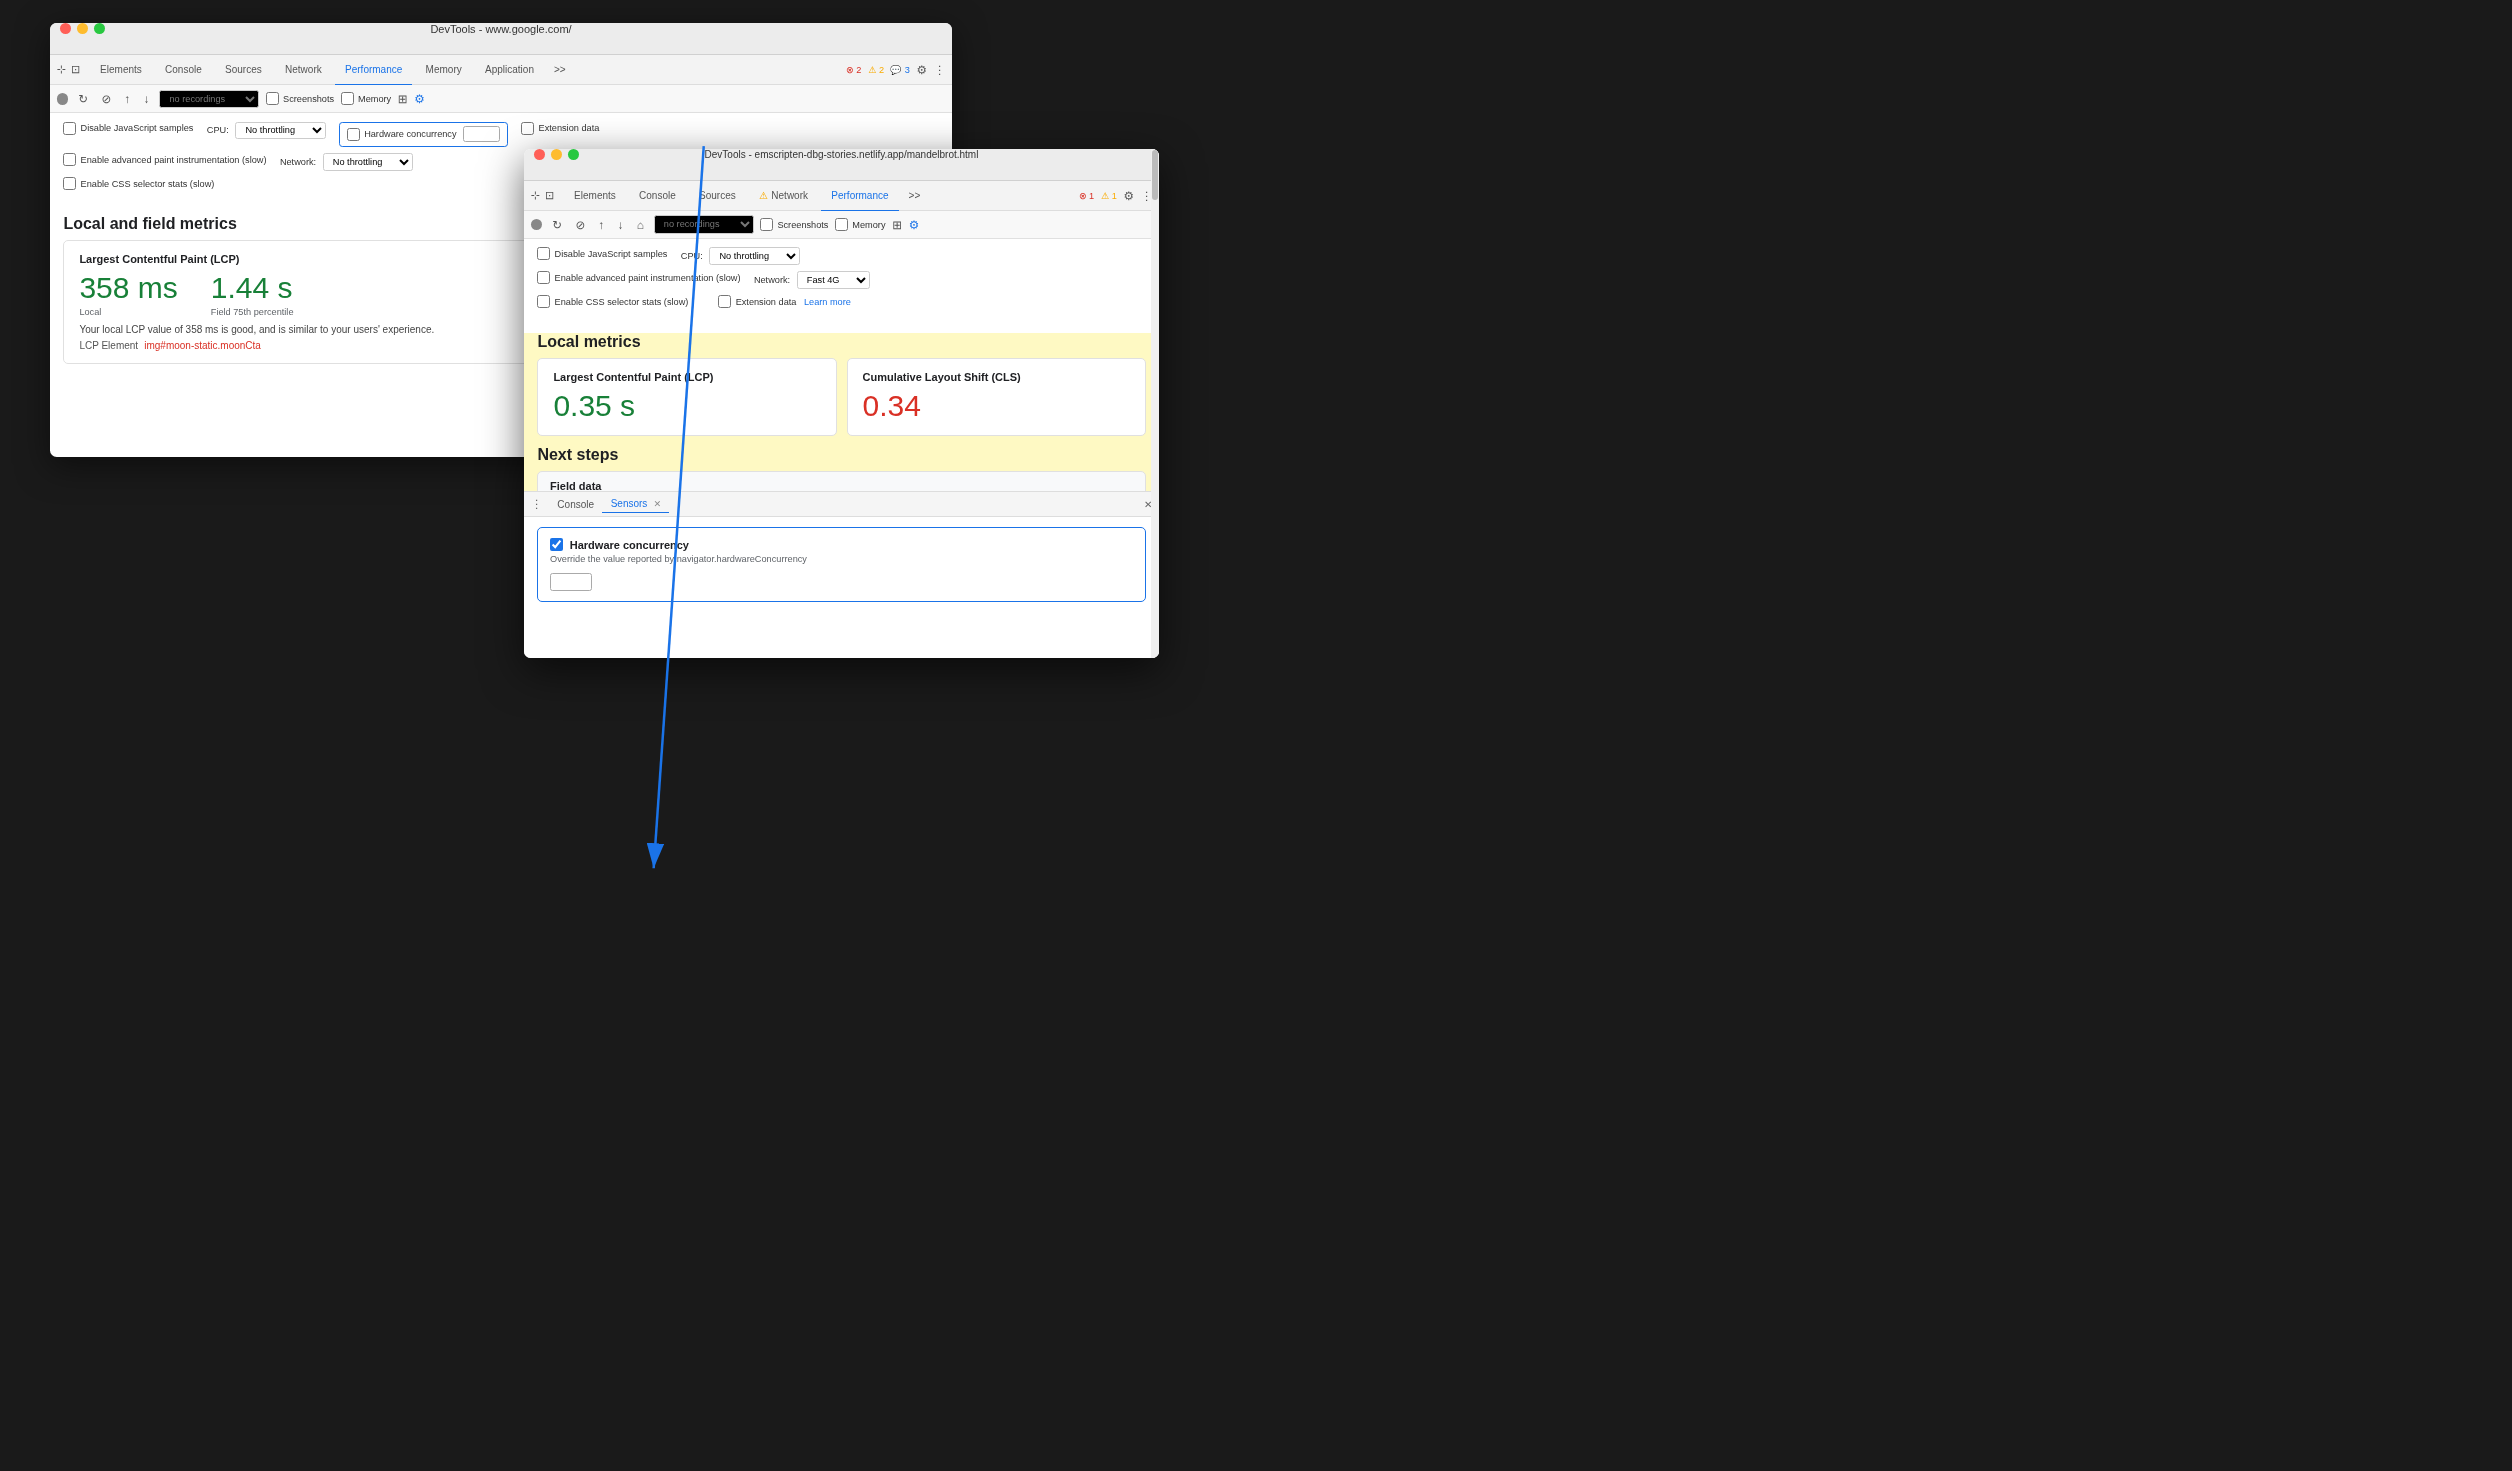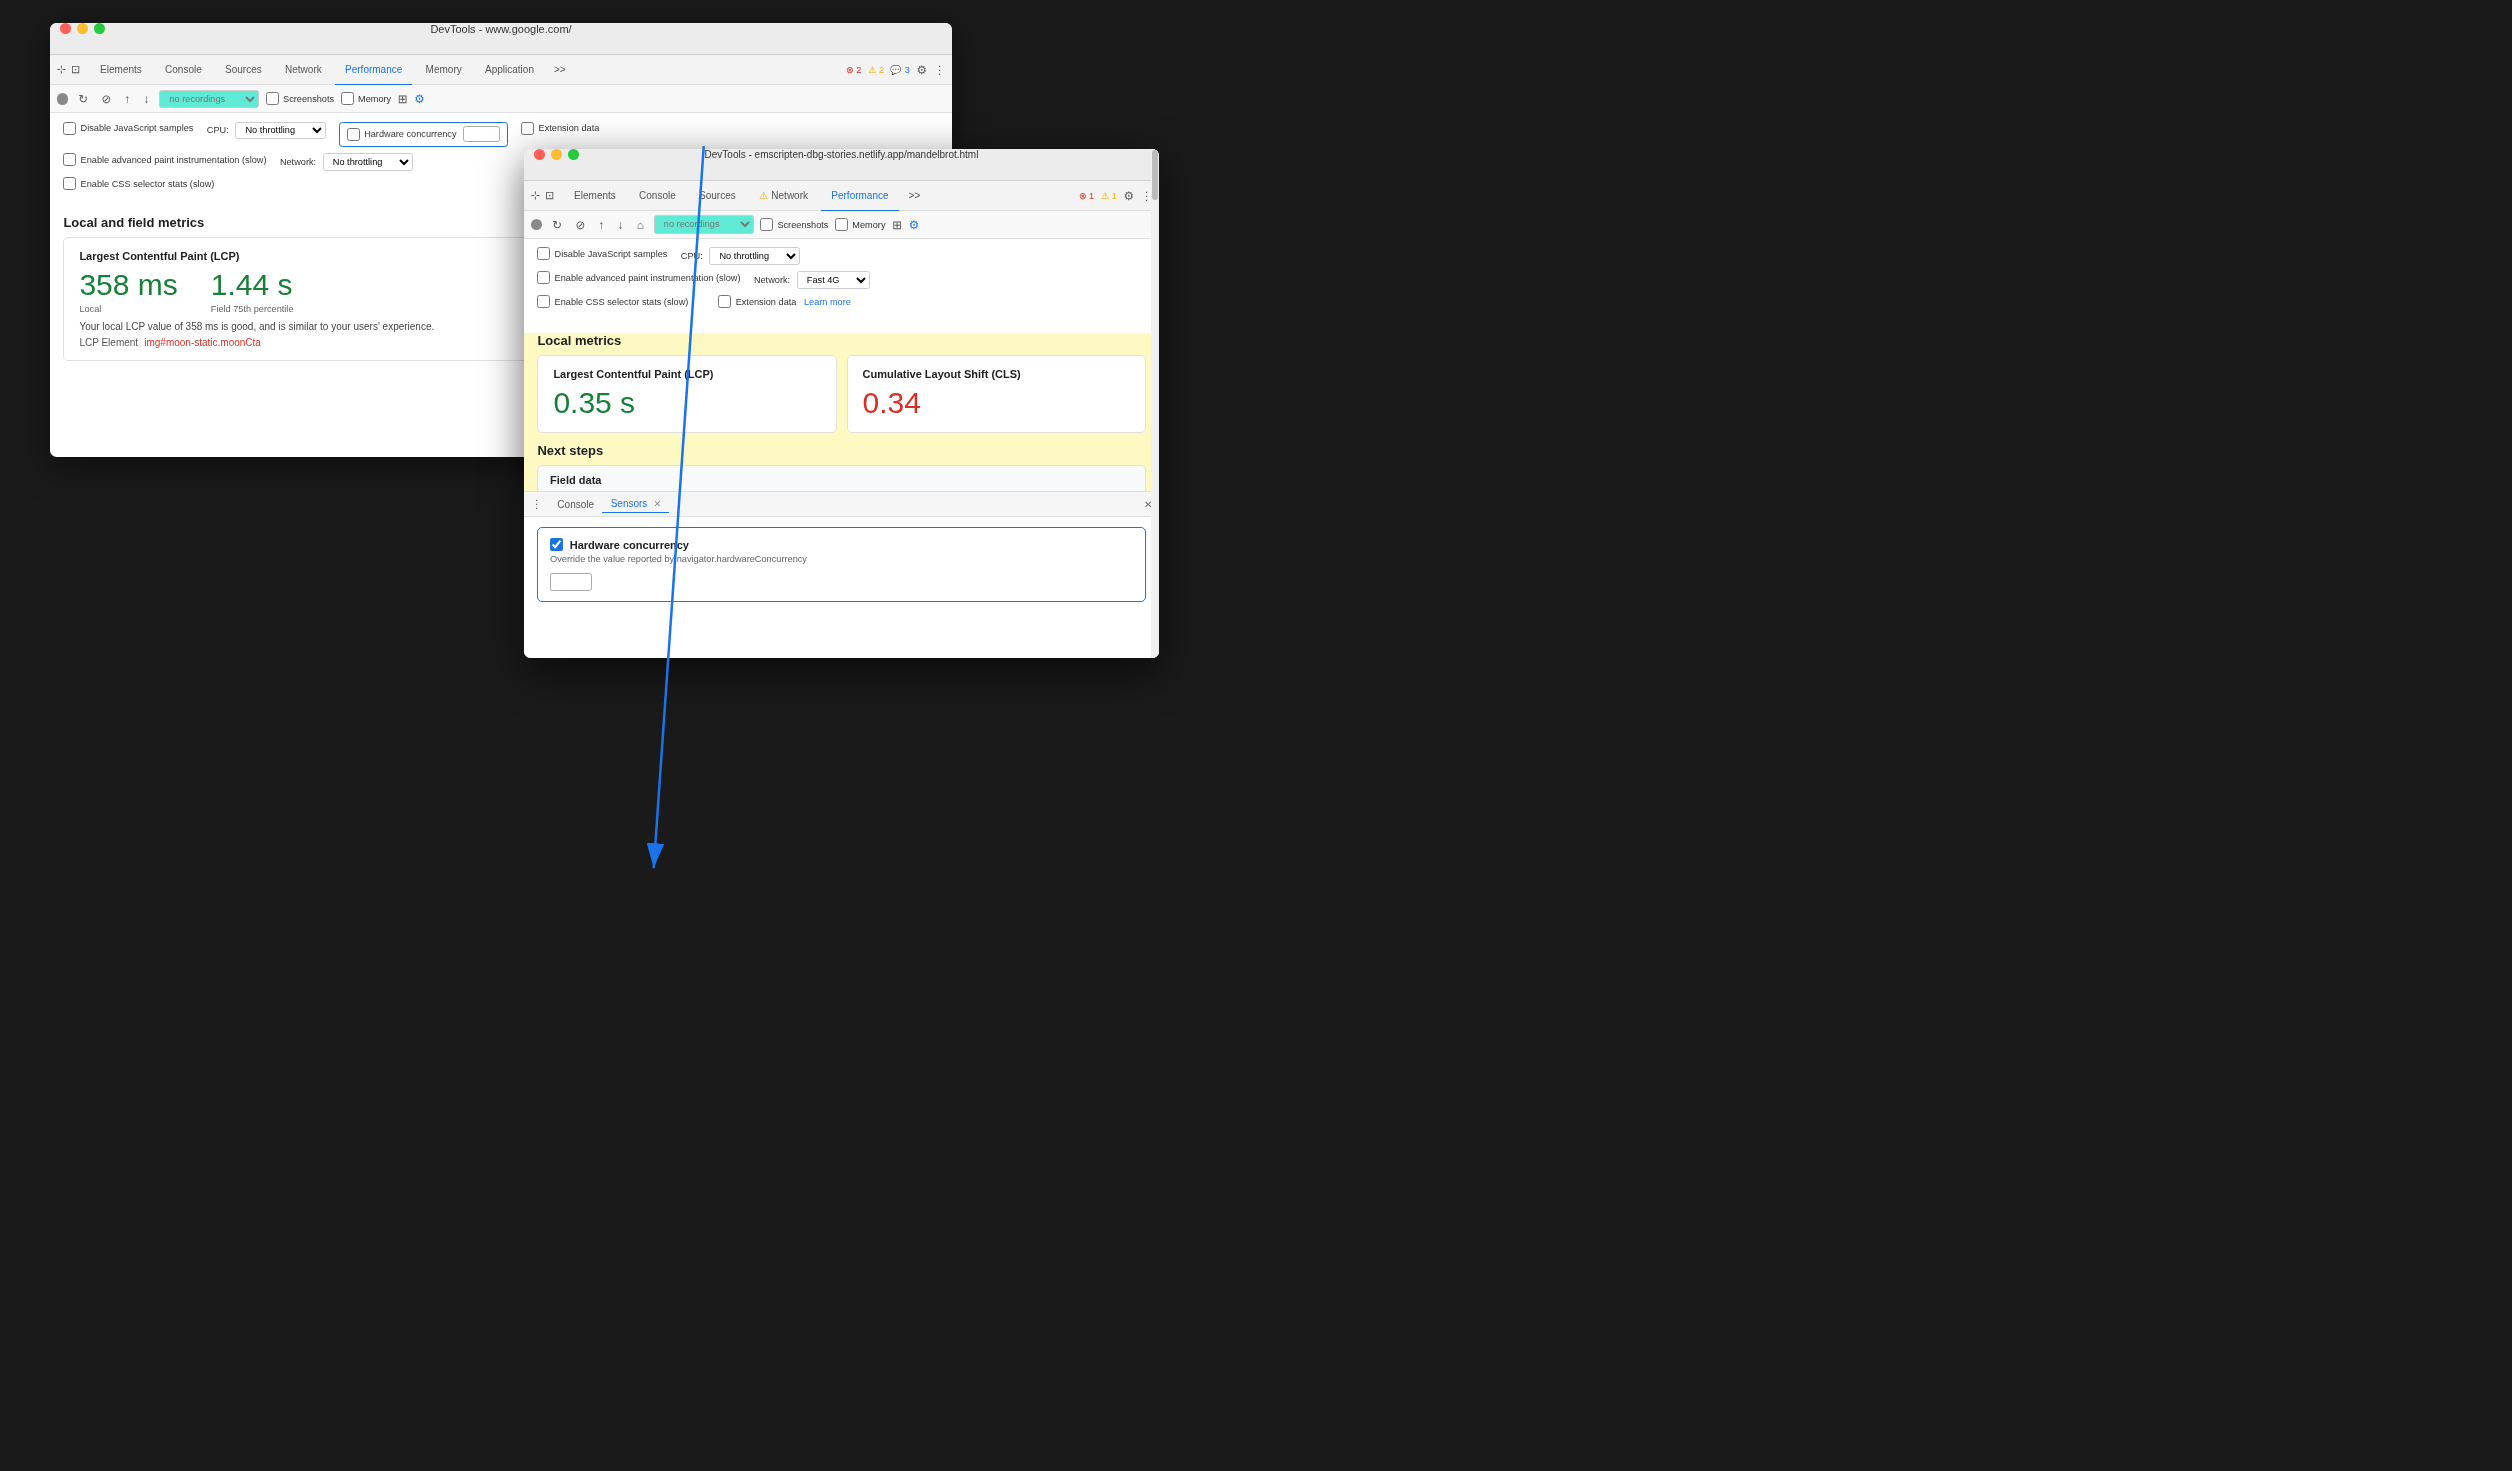--- a/index.html
+++ b/index.html
@@ -127,21 +127,21 @@
     .icon-btn {
       background: none;
       border: none;
       cursor: pointer;
       color: #555;
       font-size: 11.7px;
       padding: 1.7px 3.3px;
     }
 
     .recordings-select {
-      background: #5eead4;
+      background: #000000;
       border: 0.8px solid #ccc;
       border-radius: 2.5px;
       font-size: 9.2px;
       color: #777;
       padding: 1.7px 16.7px 1.7px 5px;
       height: 18.4px;
     }
 
     .checkbox-label {
       display: flex;
@@ -191,21 +191,21 @@
     .hw-value-input {
       border: 0.8px solid #aaa;
       border-radius: 2.5px;
       width: 37px;
       font-size: 10px;
       padding: 1.7px 3.3px;
       text-align: center;
     }
 
     .section-title {
-      font-size: 13px;
+      font-size: 16px;
       font-weight: 600;
       color: #202124;
       margin: 10px 13.4px 6.7px;
     }
 
     .metric-card {
       background: white;
       border: 0.8px solid #e0e0e0;
       border-radius: 5px;
       margin: 0 13.4px 10px;

